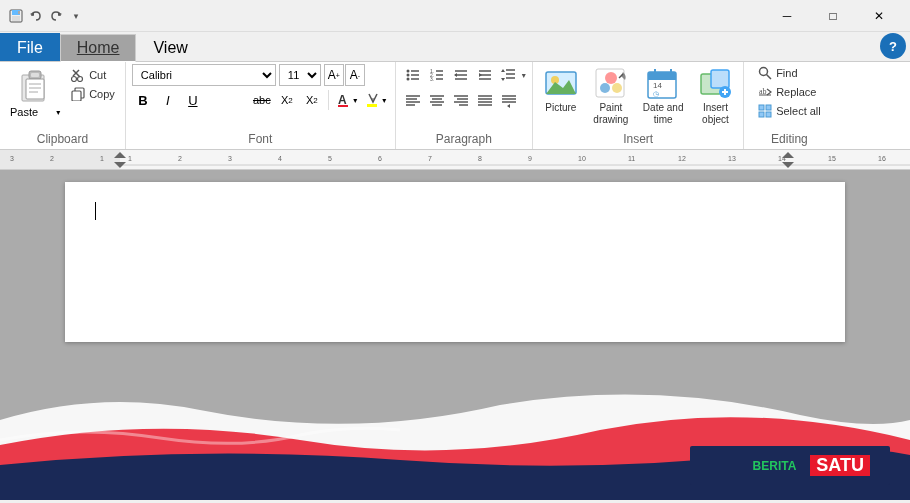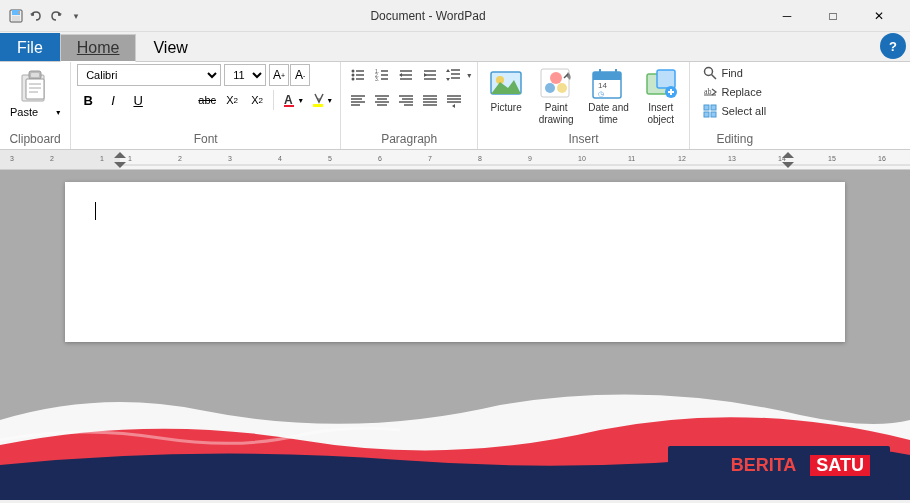--- a/index.html
+++ b/index.html
@@ -295,21 +295,20 @@
       </svg>
     </div>
     <div class="title-icon">
       <svg width="14" height="14" viewBox="0 0 14 14">
         <path d="M11 7 Q11 3 7 3 Q3 3 3 7 Q3 11 7 11" fill="none" stroke="#555" stroke-width="1.5"></path>
         <polygon points="13,5 9,3 9,7" fill="#555"></polygon>
       </svg>
     </div>
     <div class="title-icon" style="font-size:9px; color:#555;">▾</div>
   </div>
-  <div class="title-text">Document - WordPad</div>
   <div class="window-controls">
     <button class="win-btn">─</button>
     <button class="win-btn">□</button>
     <button class="win-btn close">✕</button>
   </div>
 </div>
 
 <div class="tab-bar">
   <div class="tab file-tab">
     <span>File</span>
@@ -339,20 +338,42 @@
 
               <rect x="8" y="12" width="18" height="20" rx="1" fill="white" stroke="#999" stroke-width="1"></rect>
               <line x1="11" y1="17" x2="23" y2="17" stroke="#aaa" stroke-width="1"></line>
               <line x1="11" y1="21" x2="23" y2="21" stroke="#aaa" stroke-width="1"></line>
               <line x1="11" y1="25" x2="20" y2="25" stroke="#aaa" stroke-width="1"></line>
             </svg>
           </div>
           <div style="display:flex; align-items:center; gap:18px;">
             <span style="font-size:11px;">Paste</span>
             <span style="font-size:8px;">▾</span>
+          </div>
+        </div>
+        <div class="cut-copy-stack">
+          <div class="small-btn">
+            <div class="small-icon">
+              <svg width="14" height="14" viewBox="0 0 14 14">
+                <line x1="2" y1="2" x2="9" y2="9" stroke="#555" stroke-width="1.5"></line>
+                <line x1="8" y1="2" x2="2" y2="8" stroke="#555" stroke-width="1.5"></line>
+                <circle cx="3" cy="11" r="2.5" fill="none" stroke="#555" stroke-width="1.2"></circle>
+                <circle cx="9" cy="11" r="2.5" fill="none" stroke="#555" stroke-width="1.2"></circle>
+              </svg>
+            </div>
+            <span>Cut</span>
+          </div>
+          <div class="small-btn">
+            <div class="small-icon">
+              <svg width="14" height="14" viewBox="0 0 14 14">
+                <rect x="4" y="1" width="9" height="10" rx="1" fill="none" stroke="#555" stroke-width="1.2"></rect>
+                <rect x="1" y="4" width="9" height="10" rx="1" fill="white" stroke="#555" stroke-width="1.2"></rect>
+              </svg>
+            </div>
+            <span>Copy</span>
           </div>
         </div>
       </div>
       <div class="ribbon-group-label">Clipboard</div>
     </div>
 
     <div class="ribbon-group font-group">
       <div class="ribbon-group-content">
         <div class="font-row1">
           <select class="font-select">
@@ -634,18 +655,18 @@
 
     <path d="M0,55 Q150,25 300,50 Q450,75 600,40 Q750,10 910,50 L910,110 L0,110 Z" fill="#e8192c" opacity="0.85"></path>
 
     <path d="M0,75 Q200,55 400,70 Q600,85 800,60 Q860,55 910,65 L910,110 L0,110 Z" fill="#1a2957"></path>
 
     <path d="M0,50 Q80,35 160,48 Q240,60 300,45 Q350,35 400,40" fill="none" stroke="rgba(255,255,255,0.4)" stroke-width="3"></path>
   </svg>
 
   <div class="berita-satu" style="position:absolute; bottom:15px; right:20px; z-index:10; display:flex; align-items:center;">
     <div style="background: #1a2957; padding: 5px 10px; display:flex; align-items:center; gap:0;">
-      <span class="berita-text" style="color:#ef4444; font-size:18px; font-weight:bold; font-family:'Arial Black', sans-serif;padding-left:43px;">BERITA</span>
+      <span class="berita-text" style="color:#22c55e; font-size:12px; font-weight:bold; font-family:'Arial Black', sans-serif;padding-left:43px;">BERITA</span>
       <span style="width:4px;"></span>
       <span class="satu-text" style="color:white; font-size:18px; font-weight:bold; font-family:'Arial Black', sans-serif; background:#e8192c; padding: 0 6px;">SATU</span>
     </div>
   </div>
 </div>
 
 </body></html>

